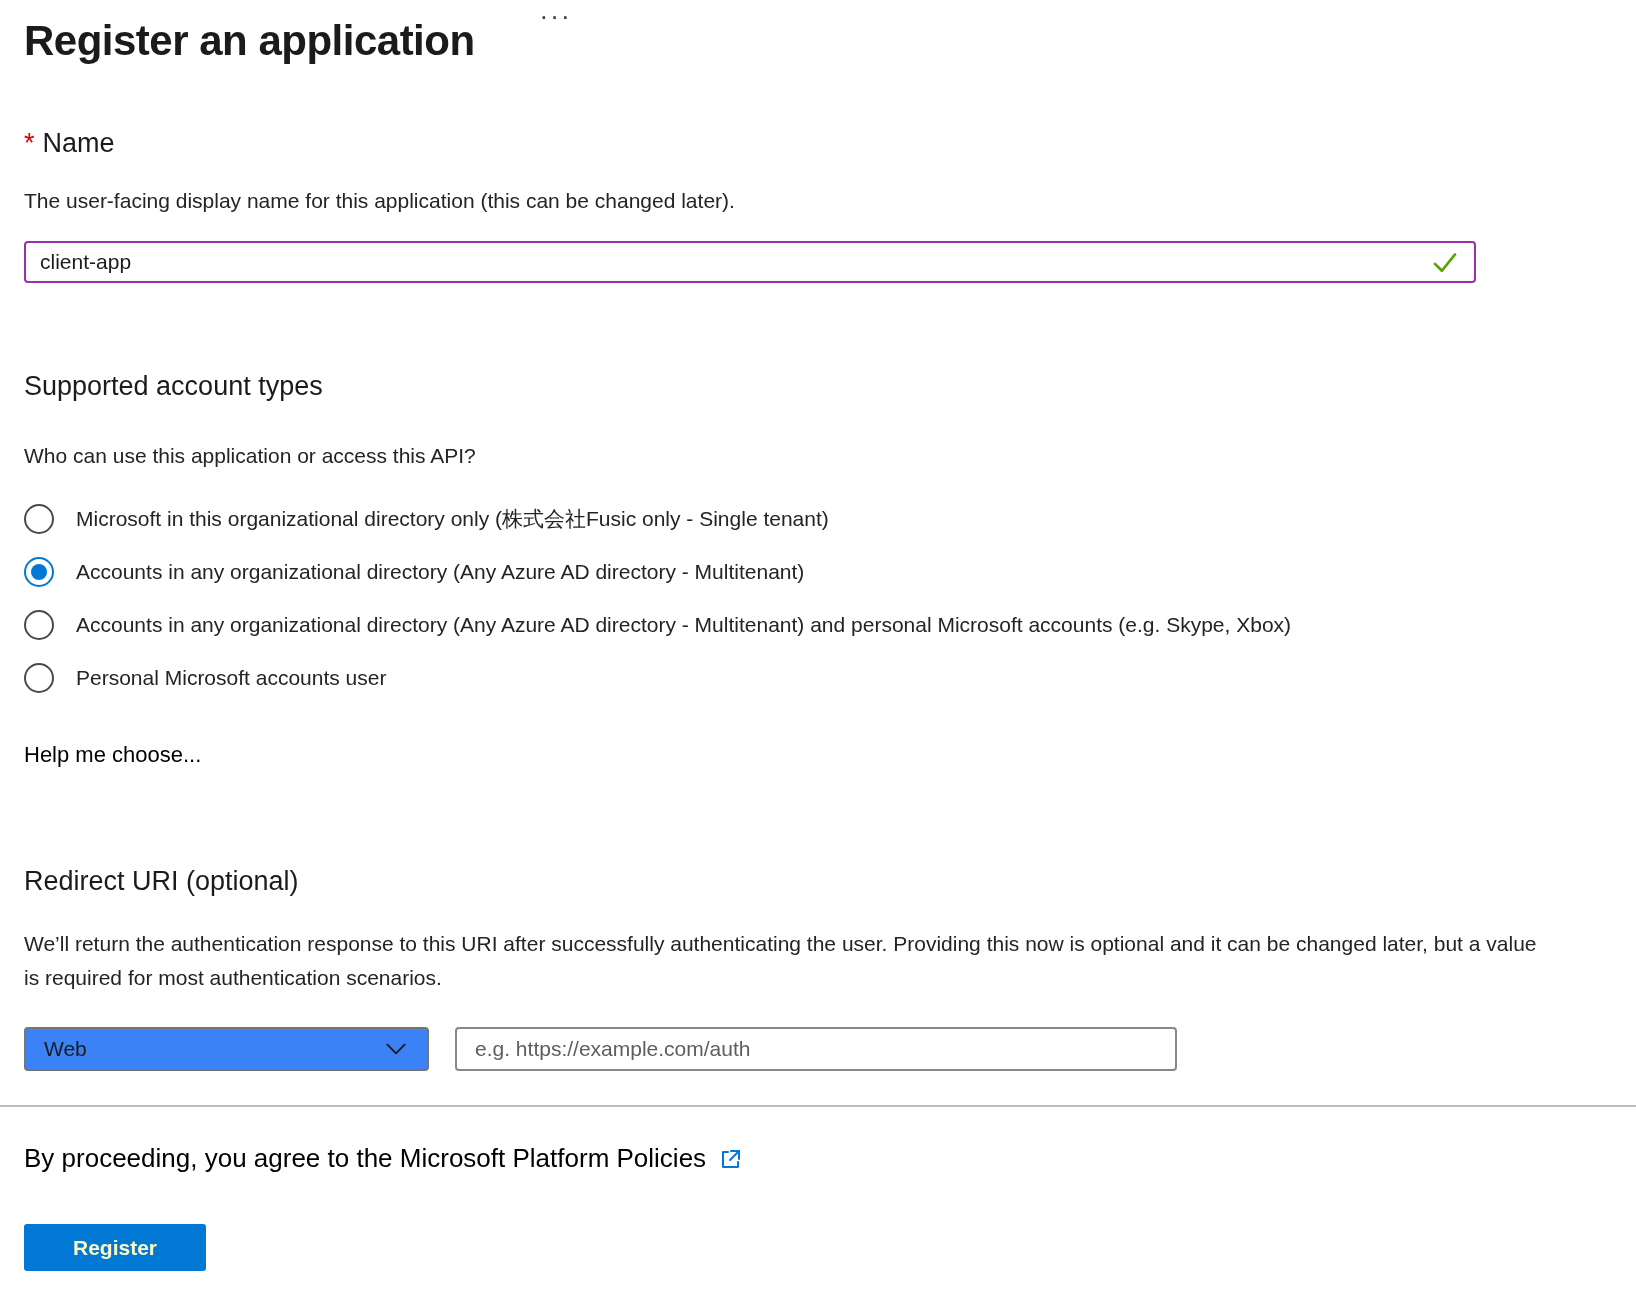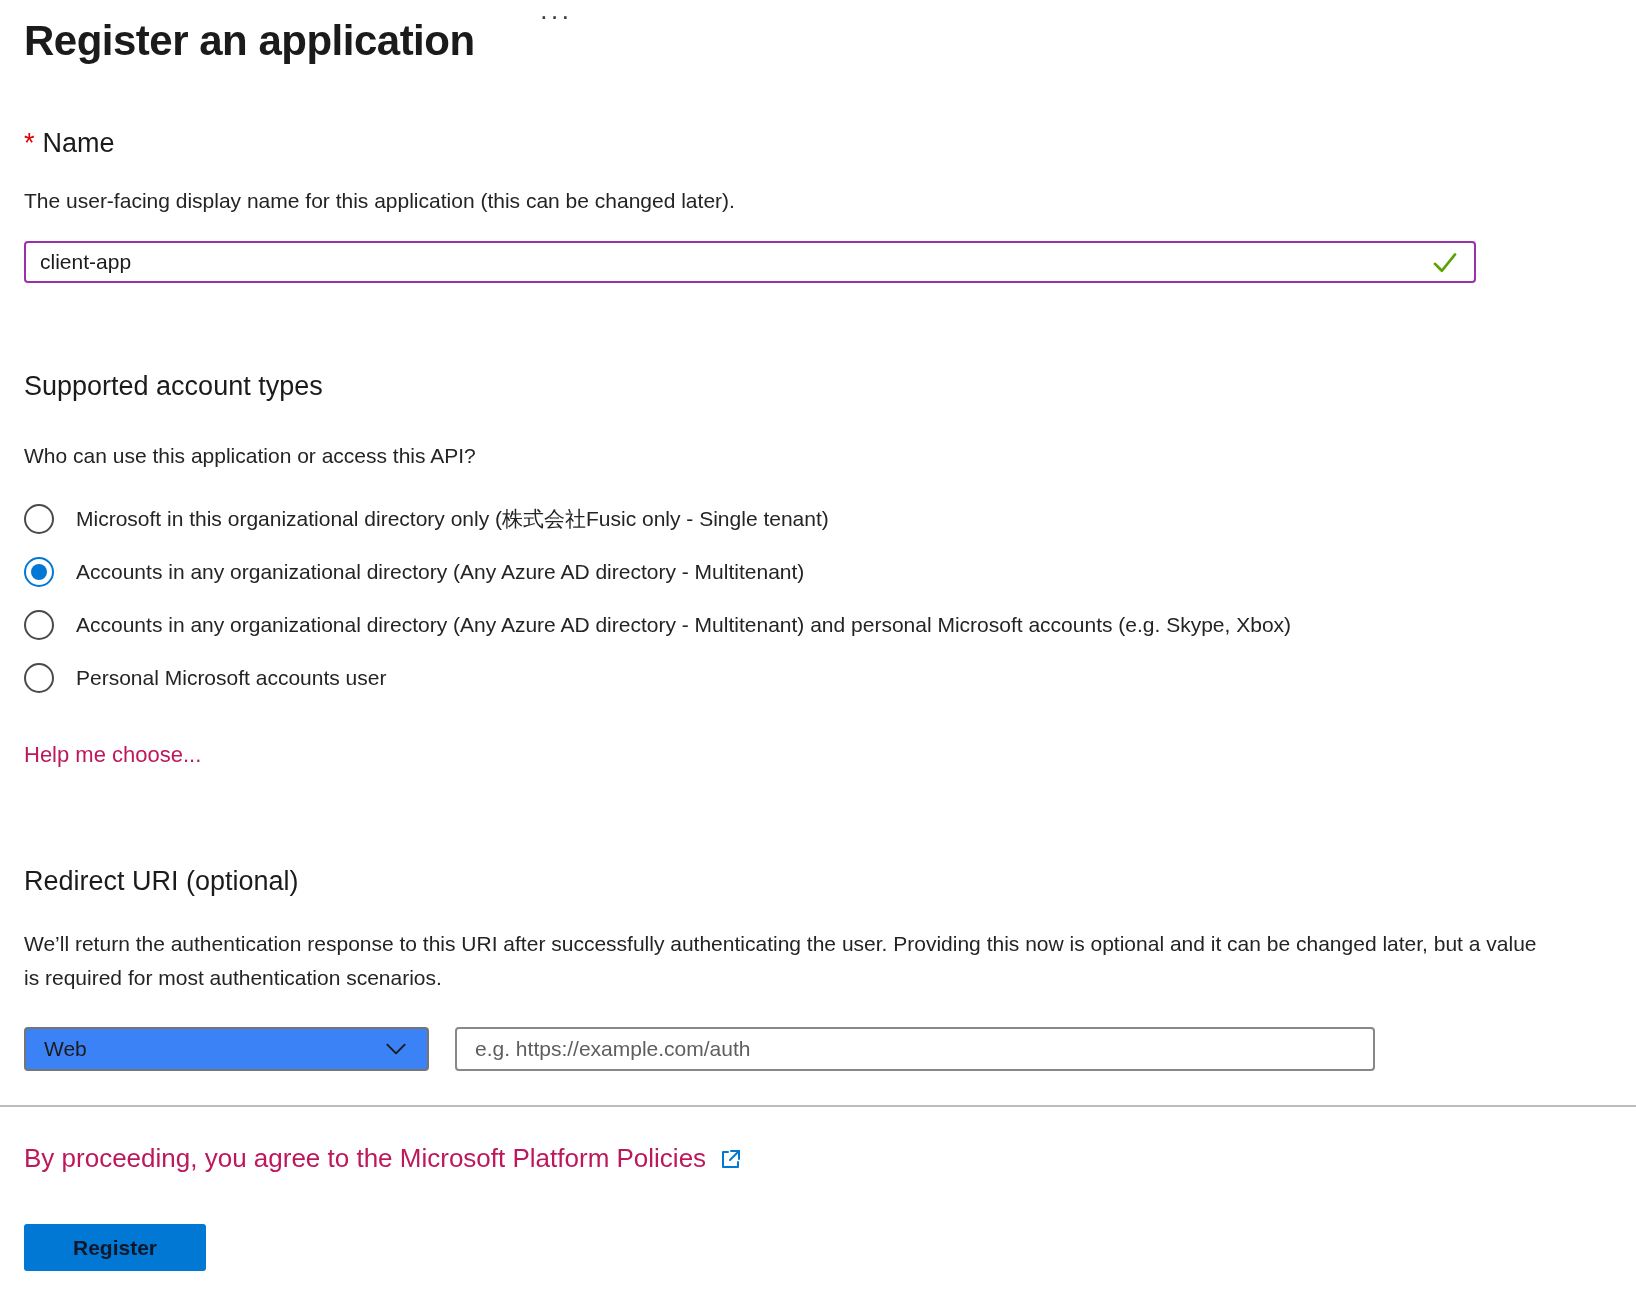--- a/index.html
+++ b/index.html
@@ -56,57 +56,57 @@
     display: flex; align-items: center; justify-content: center;
     background: #fff;
   }
   .radio.checked { border-color: #0078d4; }
   .radio.checked::after {
     content: ""; width: 16px; height: 16px; border-radius: 50%;
     background: #0078d4;
   }
   .radio-label { margin-left: 22px; font-size: 21px; color: #242424; }
 
-  .link { color: #be185d; cursor: pointer; text-decoration: none; }
+  .link { color: #000000; cursor: pointer; text-decoration: none; }
   .help-link { display: inline-block; margin-top: 38px; font-size: 22px; }
 
   
   .redirect-heading { margin-top: 98px; }
   .redirect-desc {
     margin-top: 30px; font-size: 21px; color: #242424;
     max-width: 1530px; line-height: 34px;
   }
 
   .uri-row { margin-top: 32px; display: flex; align-items: center; gap: 26px; }
   .platform-select {
     width: 405px; height: 44px; border: 2px solid #757575; border-radius: 4px;
     display: flex; align-items: center; justify-content: space-between;
     padding: 0 18px; font-size: 21px; cursor: pointer; background: #3b82f6;
   }
   .chevron-icon { width: 26px; height: 26px; }
   .uri-field {
-    width: 920px; height: 44px; border: 2px solid #8a8886; border-radius: 4px;
+    width: 722px; height: 44px; border: 2px solid #8a8886; border-radius: 4px;
     display: flex; align-items: center; padding: 0 16px; background: #fff;
   }
   .uri-field input {
     flex: 1; border: none; outline: none; font-size: 21px;
     font-family: "Liberation Sans", sans-serif; background: transparent;
   }
   .uri-field input::placeholder { color: #605e5c; opacity: 1; }
 
   
   .divider { margin: 34px -24px 0 -24px; border: 0; border-top: 2px solid #bdbdbd; }
   .policy-row {
     margin-top: 36px; display: flex; align-items: center; gap: 12px;
     font-size: 26px;
   }
   .extlink-icon { width: 24px; height: 24px; }
   .register-btn {
     margin-top: 50px; width: 182px; height: 47px;
-    background: #0078d4; color: #0f172a; border: none; border-radius: 3px;
+    background: #0078d4; color: #fef9c3; border: none; border-radius: 3px;
     font-family: "Liberation Sans", sans-serif;
     font-size: 21px; font-weight: 700; cursor: pointer;
   }
 </style>
 </head>
 <body>
 
 <div class="content">
 
   

